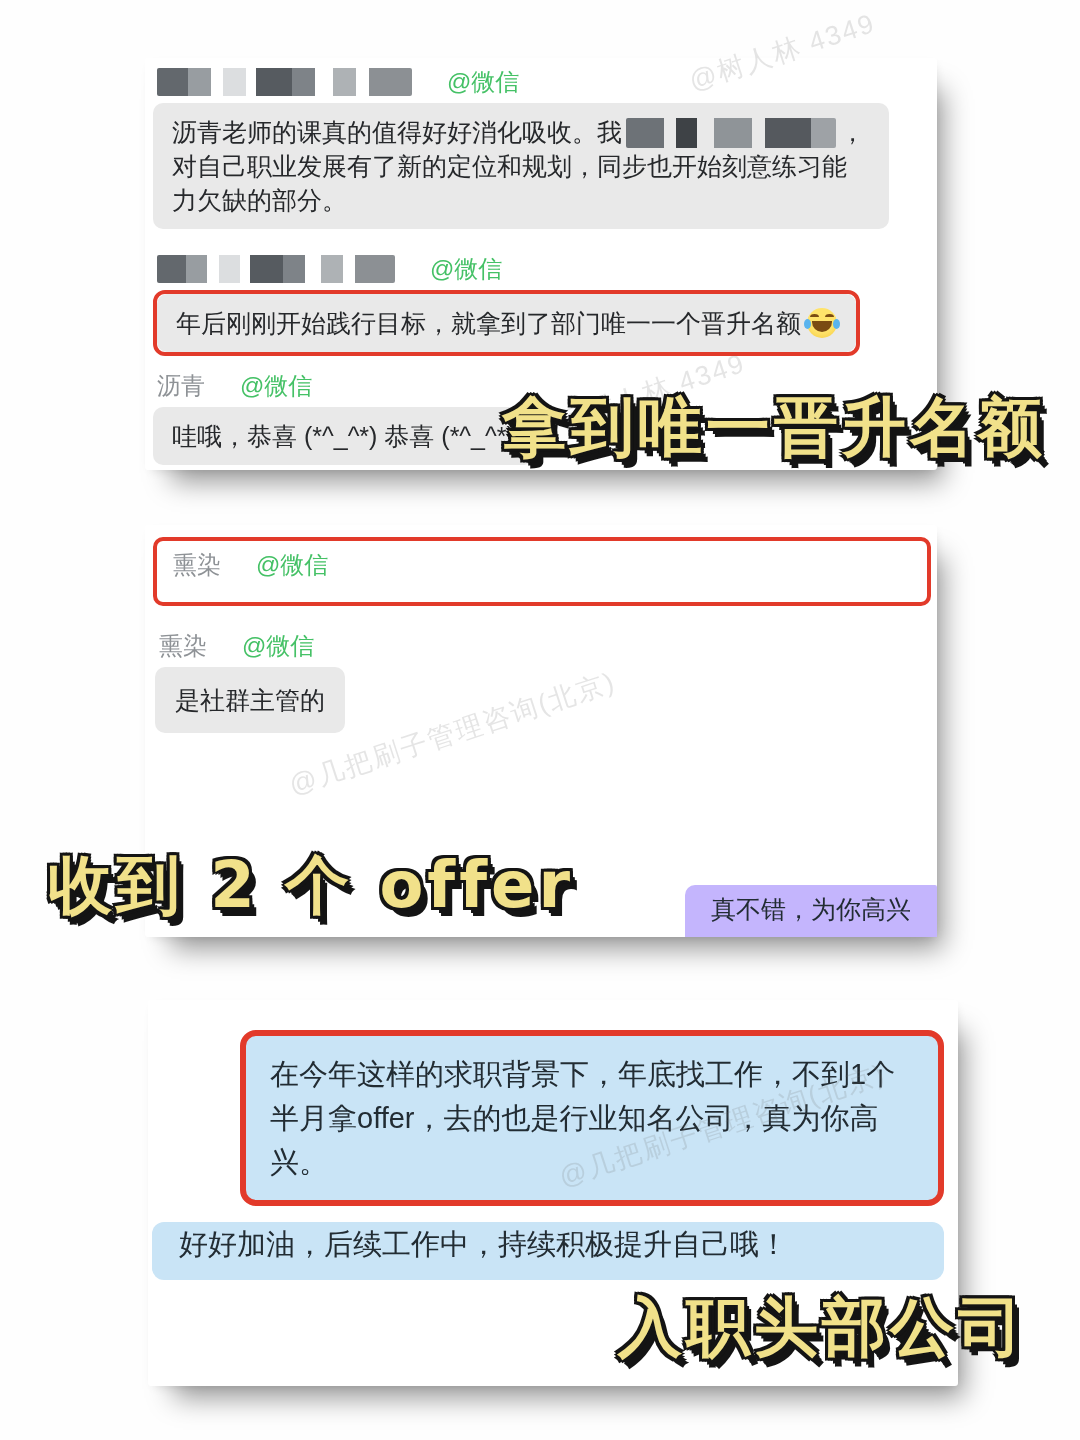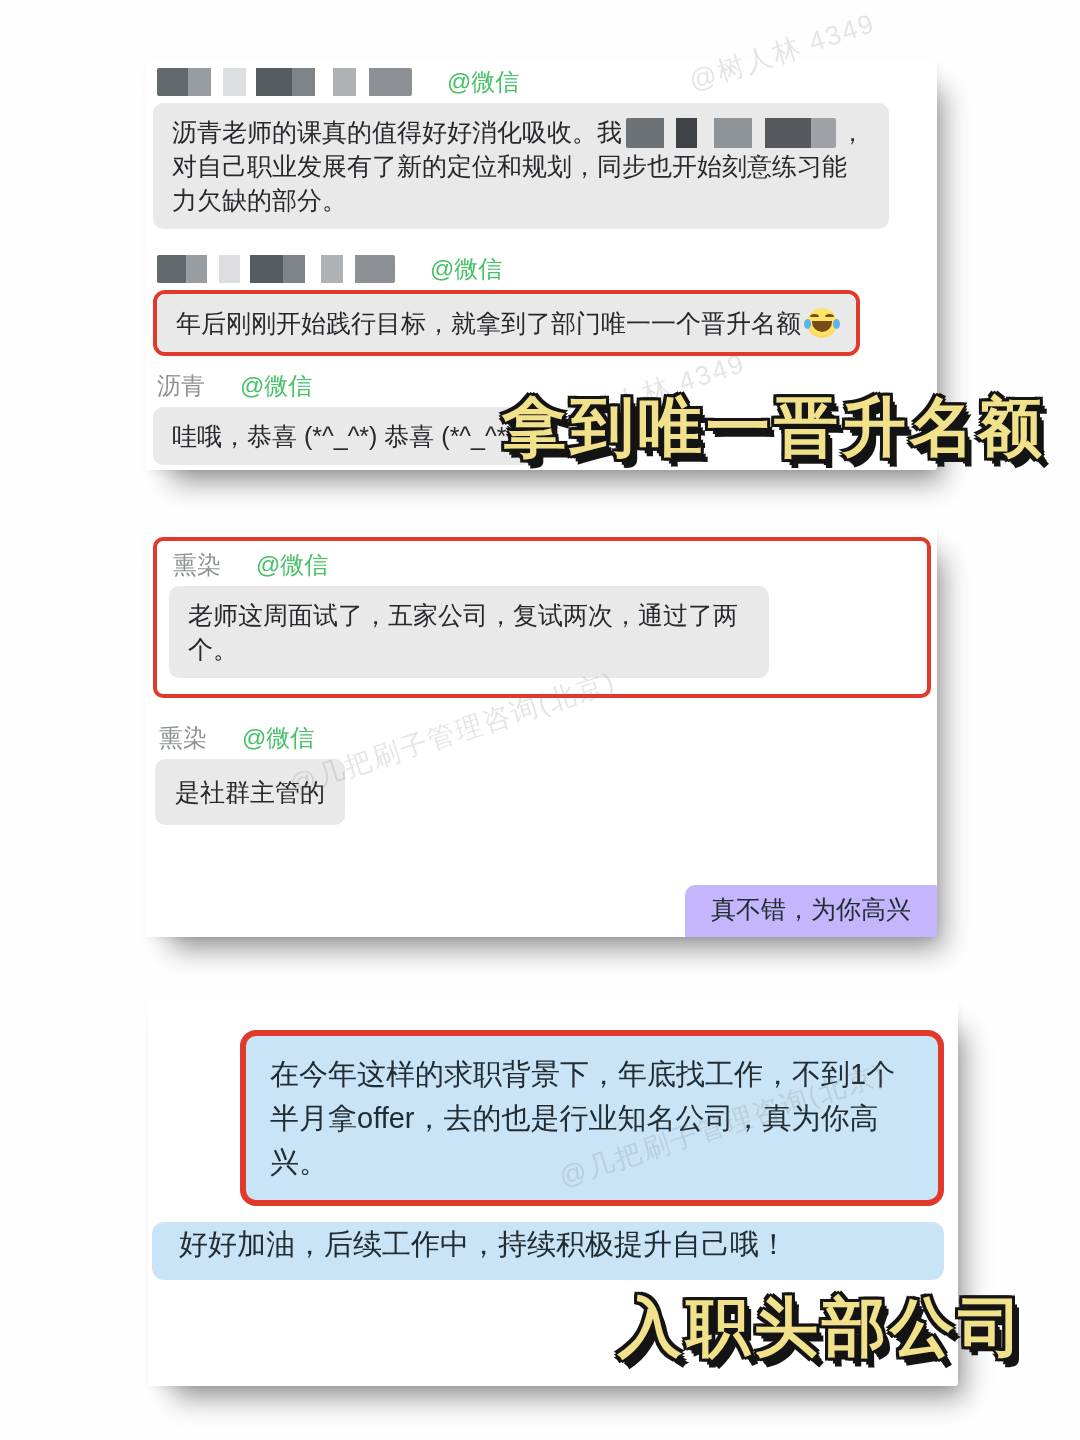--- a/index.html
+++ b/index.html
@@ -166,23 +166,20 @@
       <span>哇哦，恭喜 (*^_^*) 恭喜 (*^_^*)</span>
     </div>
   </section>
 
   <section class="card" id="card2">
     <div class="redbox-block">
       <div class="sender-row">
         <span class="sender-name">熏染</span>
         <span class="at">@微信</span>
       </div>
-      <div class="bubble" style="width:600px">
-        <span>老师这周面试了，五家公司，复试两次，通过了两个。</span>
-      </div>
     </div>
 
     <div class="sender-row mt30" style="margin-left:8px">
       <span class="sender-name">熏染</span>
       <span class="at">@微信</span>
     </div>
     <div class="bubble pad-big" style="margin-left:4px">
       <span>是社群主管的</span>
     </div>
 
@@ -197,15 +194,16 @@
       <span>好好加油，后续工作中，持续积极提升自己哦！</span>
     </div>
   </section>
 
   <span class="watermark" style="left:690px;top:64px">@树人林 4349</span>
   <span class="watermark" style="left:560px;top:404px">@树人林 4349</span>
   <span class="watermark" style="left:290px;top:768px">@几把刷子管理咨询(北京)</span>
   <span class="watermark" style="left:560px;top:1160px">@几把刷子管理咨询(北京)</span>
 
   <div class="headline" style="left:502px;top:384px">拿到唯一晋升名额</div>
+  <div class="headline" style="left:48px;top:842px">收到 2 个 offer</div>
   <div class="headline" style="left:618px;top:1284px">入职头部公司</div>
 
 </div>
 
 </body></html>

